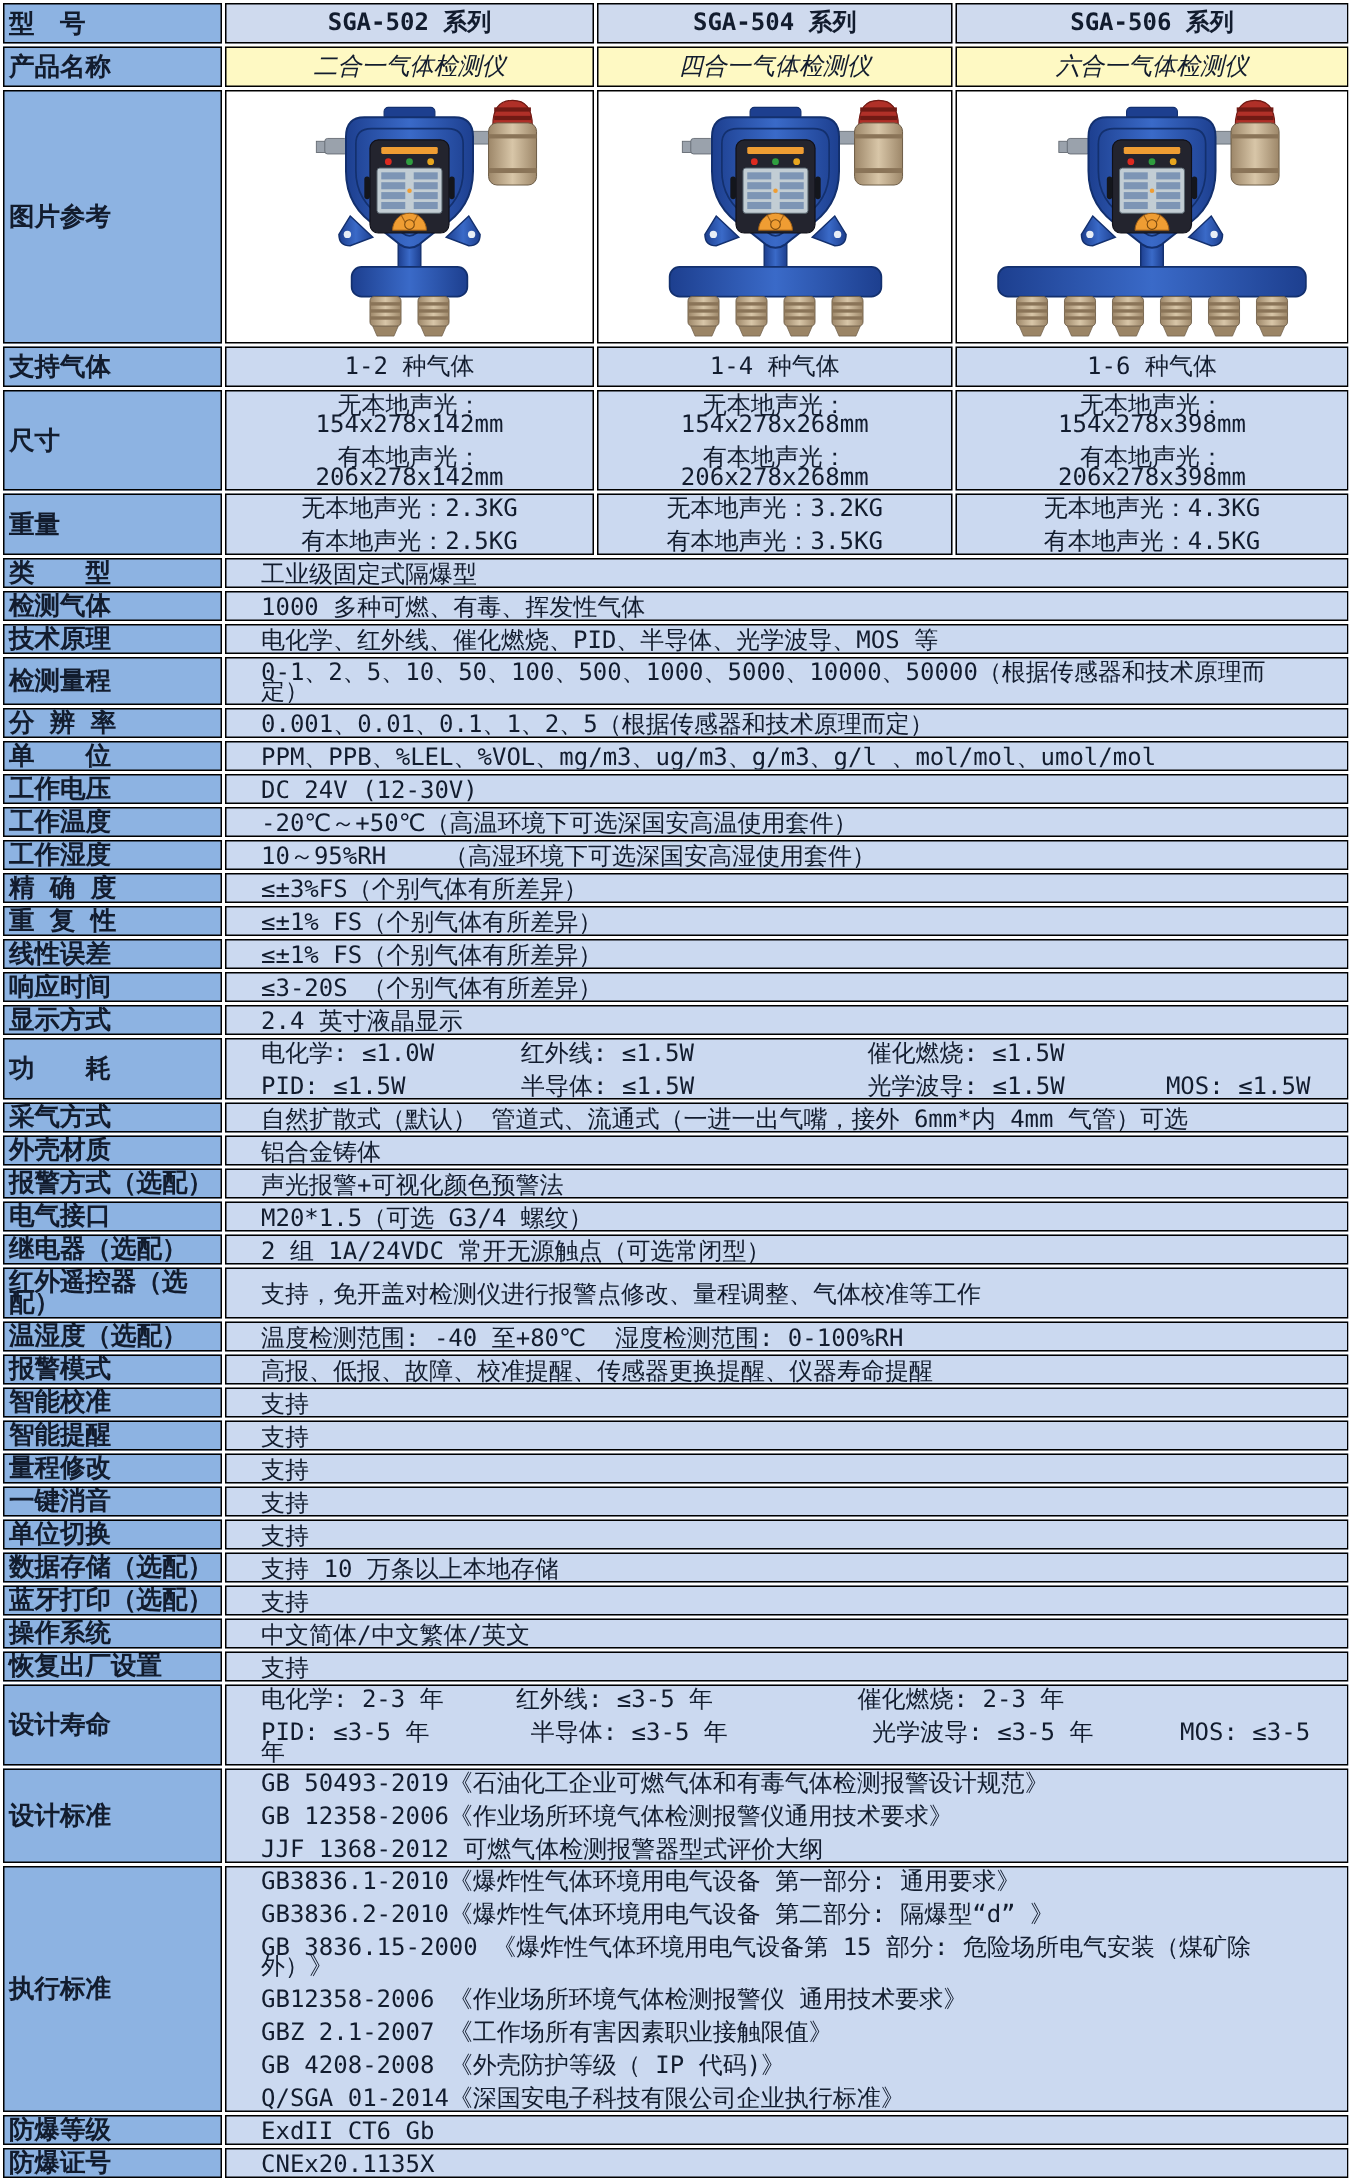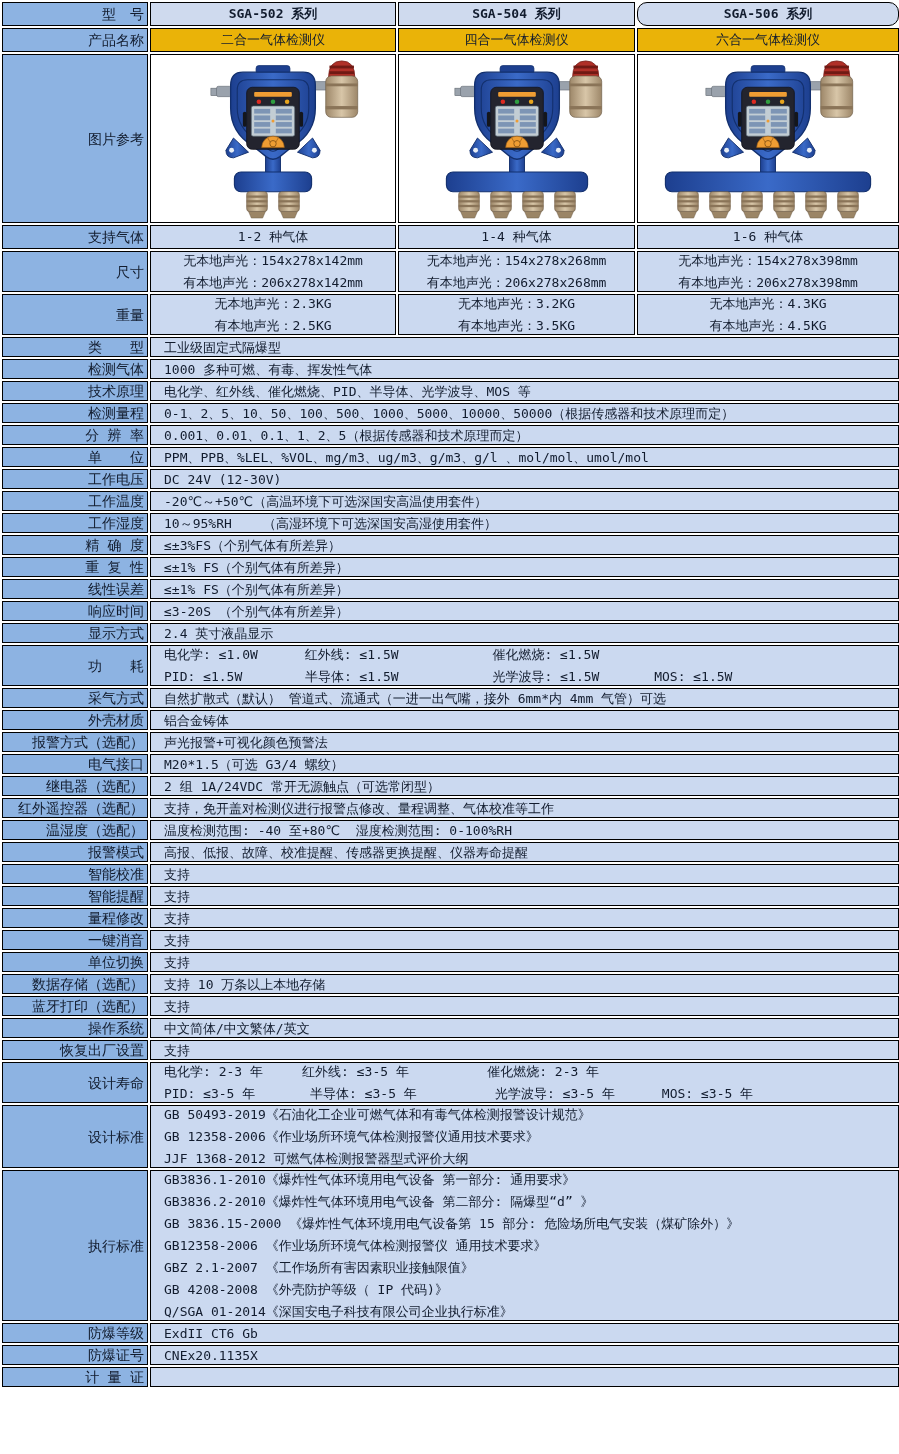--- a/index.html
+++ b/index.html
@@ -11,34 +11,34 @@
   table.spec {
     width:899px;
     table-layout:fixed;
     border-collapse:separate;
     border-spacing:2px;
     background:#ffffff;
   }
   td { border:1px solid #000; overflow:hidden; vertical-align:middle; }
   td.label {
     background:#8db3e2;
-    text-align:right;
-    font-weight:normal;
-    font-size:14px;
+    text-align:left;
+    font-weight:bold;
+    font-size:17px;
     line-height:14px;
     padding:2px 3px;
     white-space:pre-wrap;
   }
   td.val {
     background:#cbd9f0;
-    font-size:13px;
-    padding:2px 13px;
+    font-size:16px;
+    padding:2px 23px;
   }
   tr.hdr td.val   { background:#cfdaee; }
-  tr.pname td.val { background:#eab308; }
+  tr.pname td.val { background:#fef9c3;font-style:italic; }
   td.center { text-align:center; }
   .line { line-height:13px; white-space:pre-wrap; }
   .line + .line { margin-top:9px; }
   td.img-cell {
     background:#ffffff;
     height:167px;
     padding:0;
     text-align:center;
     vertical-align:middle;
   }
@@ -52,21 +52,21 @@
     <col style="width:146px">
       <col style="width:246px">
       <col style="width:237px">
       <col style="width:262px">
   </colgroup>
   <tbody id="spec-body">
     <tr class="hdr">
       <td class="label">型　号</td>
       <td class="val center" style="font-weight:bold;">SGA-502 系列</td>
       <td class="val center" style="font-weight:bold;">SGA-504 系列</td>
-      <td class="val center" style="font-weight:bold;border-radius:10px;">SGA-506 系列</td>
+      <td class="val center" style="font-weight:bold;">SGA-506 系列</td>
     </tr>
     <tr class="pname">
       <td class="label">产品名称</td>
       <td class="val center">二合一气体检测仪</td>
       <td class="val center">四合一气体检测仪</td>
       <td class="val center">六合一气体检测仪</td>
     </tr>
     <tr>
       <td class="label">图片参考</td>
       <td class="img-cell"><span>

